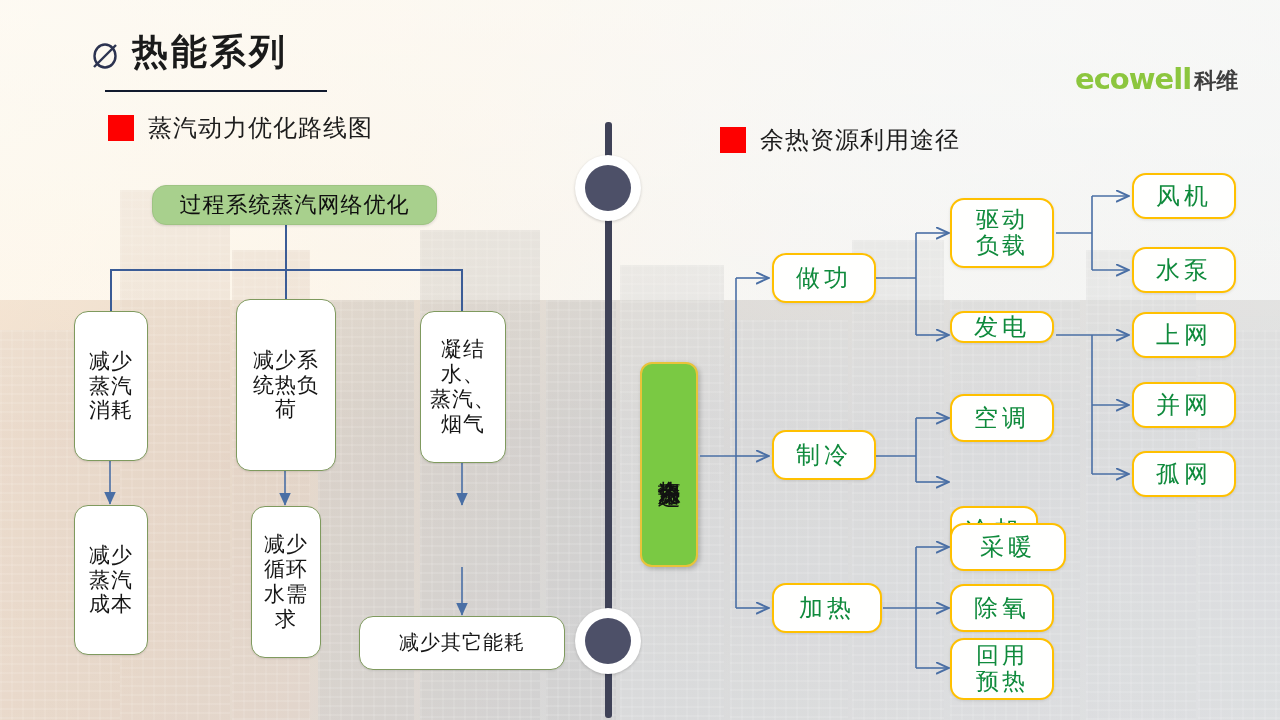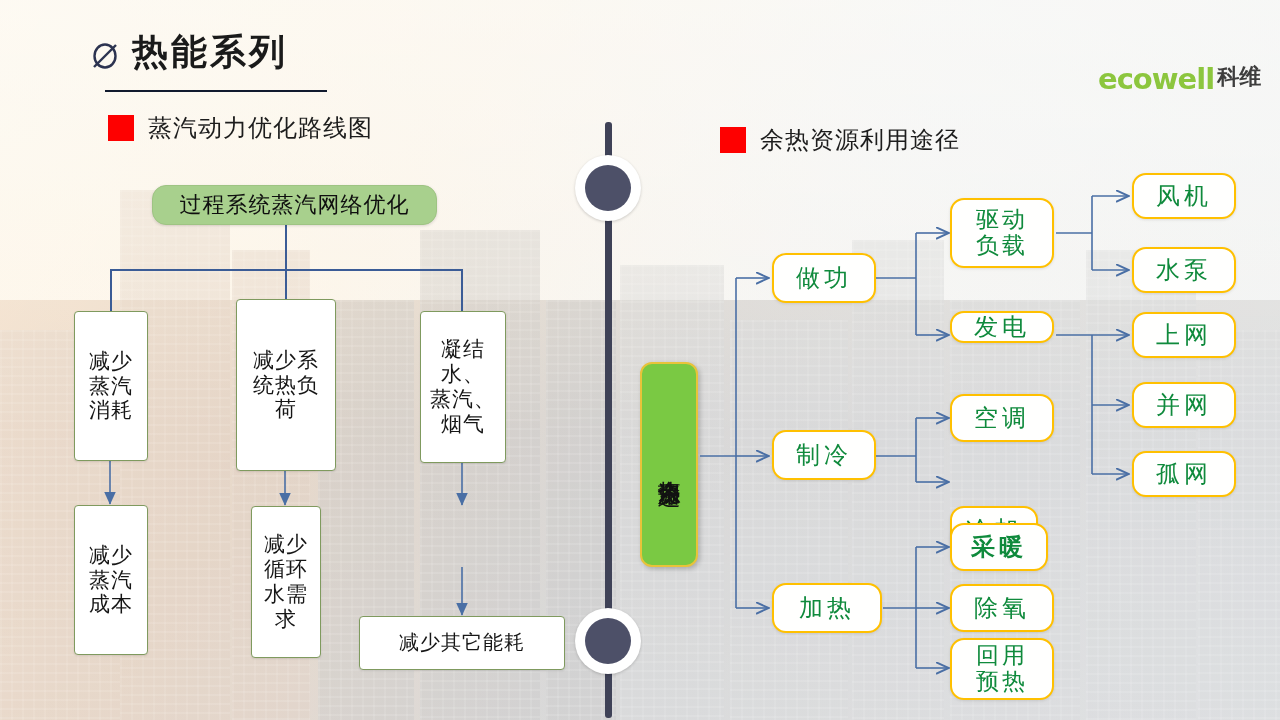--- a/index.html
+++ b/index.html
@@ -54,39 +54,39 @@
     white-space:nowrap;
   }
   .title-mark{
     position:absolute;left:90px;top:40px;width:30px;height:30px;
   }
   .title-rule{
     position:absolute;left:105px;top:90px;width:222px;height:2px;background:#111a2e;
   }
 
   .logo{
-    position:absolute;left:1098px;top:62px;
-    display:flex;align-items:flex-start;white-space:nowrap;
+    position:absolute;left:1075px;top:62px;
+    display:flex;align-items:flex-end;white-space:nowrap;
   }
   .logo-eco{
     font-size:29px;font-weight:bold;color:#8cc63e;letter-spacing:-1px;
     font-family:"DejaVu Sans",sans-serif;
   }
   .logo-cn{font-size:22px;font-weight:bold;color:#3d3d3d;margin-left:3px;letter-spacing:0px;}
 
   
   .sec{position:absolute;display:flex;align-items:center;white-space:nowrap;}
   .sec-sq{width:26px;height:26px;background:#fe0000;margin-right:14px;}
   .sec-txt{font-size:24px;color:#1d1d1d;letter-spacing:1px;}
 
   
   .node{
     position:absolute;box-sizing:border-box;
     display:flex;align-items:center;justify-content:center;text-align:center;
-    border-radius:4px;
+    border-radius:14px;
   }
   
   .nw{
     background:#ffffff;border:1px solid #7f9a5e;color:#161616;
     font-size:21px;line-height:1.18;letter-spacing:1px;
     box-shadow:0 1px 2px rgba(0,0,0,.10);
   }
   .nw.small{font-size:20px;}
   
   .ngreen{
@@ -281,21 +281,21 @@
 
   <div class="node ny" style="left:772px;top:253px;width:104px;height:50px;">做功</div>
   <div class="node ny" style="left:772px;top:430px;width:104px;height:50px;">制冷</div>
   <div class="node ny" style="left:772px;top:583px;width:110px;height:50px;">加热</div>
 
   <div class="node ny two" style="left:950px;top:198px;width:104px;height:70px;white-space:pre-line;">驱动
 负载</div>
   <div class="node ny" style="left:950px;top:311px;width:104px;height:32px;">发电</div>
   <div class="node ny" style="left:950px;top:394px;width:104px;height:48px;">空调</div>
   <div class="node ny" style="left:950px;top:458px;width:88px;height:48px;margin-top:48px;">冷却</div>
-  <div class="node ny" style="left:950px;top:523px;width:98px;height:48px;font-weight:bold;">采暖</div>
+  <div class="node ny" style="left:950px;top:523px;width:116px;height:48px;">采暖</div>
   <div class="node ny" style="left:950px;top:584px;width:104px;height:48px;">除氧</div>
   <div class="node ny two" style="left:950px;top:638px;width:104px;height:62px;white-space:pre-line;">回用
 预热</div>
 
   <div class="node ny" style="left:1132px;top:173px;width:104px;height:46px;">风机</div>
   <div class="node ny" style="left:1132px;top:247px;width:104px;height:46px;">水泵</div>
   <div class="node ny" style="left:1132px;top:312px;width:104px;height:46px;">上网</div>
   <div class="node ny" style="left:1132px;top:382px;width:104px;height:46px;">并网</div>
   <div class="node ny" style="left:1132px;top:451px;width:104px;height:46px;">孤网</div>
 

